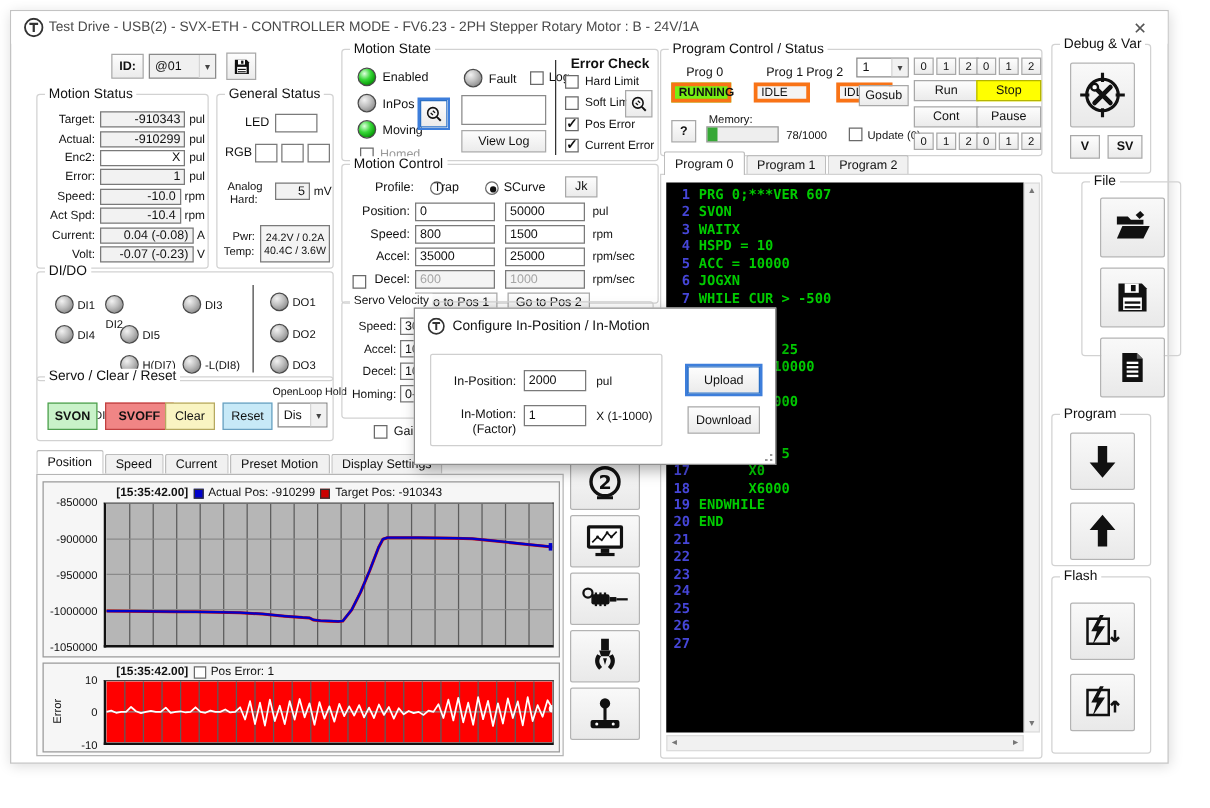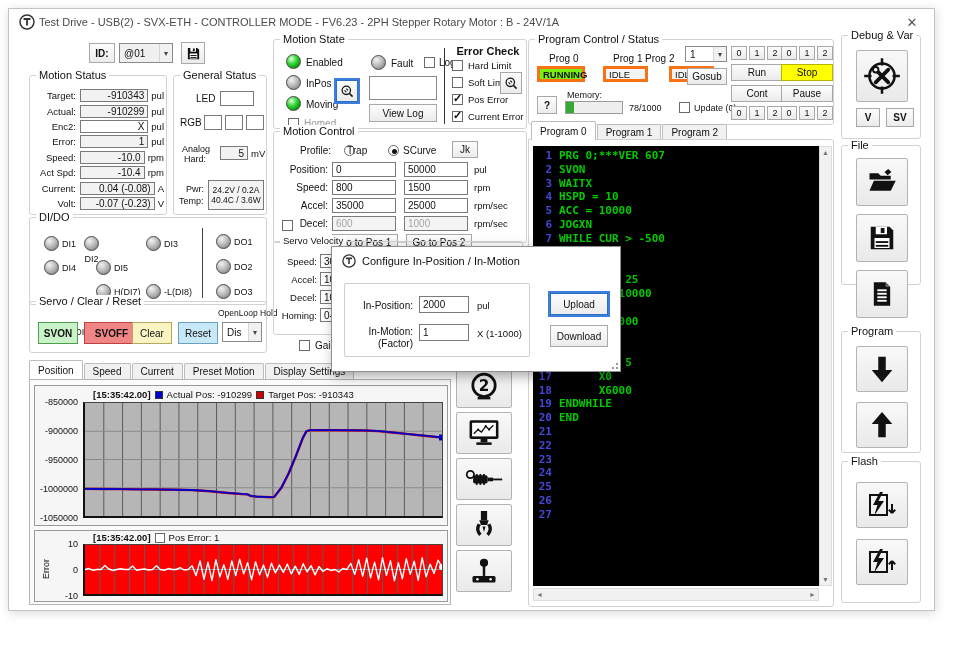--- a/index.html
+++ b/index.html
@@ -620,21 +620,21 @@
             <path d="M20 3v7M20 30v7M3 20h7M30 20h7" stroke="#111" stroke-width="2.4"></path>
             <path d="M14 26L26 14M14 14l12 12" stroke="#111" stroke-width="3.6" stroke-linecap="round"></path>
             <circle cx="14" cy="14" r="2.6" fill="#fff" stroke="#111" stroke-width="1.8"></circle>
           </svg>
         </span>
     </div>
     <div class="btn" style="left:14px;top:72px;width:24px;height:19px;font-weight:bold">V</div>
     <div class="btn" style="left:44px;top:72px;width:28px;height:19px;font-weight:bold">SV</div>
   </div>
 
-  <div class="grp" style="left:832px;top:136px;width:80px;height:140px">
+  <div class="grp" style="left:856px;top:136px;width:80px;height:140px">
     <span class="grp-title">File</span>
     <div class="toolbtn" style="left:14px;top:12px;width:52px;height:48px">
       <span>
           <svg width="34" height="30" viewBox="0 0 24 24">
             <path d="M14 4l3-2.5 2.5 2.5-3 2.5z" fill="#111"></path>
             <path d="M2 5h7l2 2h8v3H2z" fill="#111"></path>
             <path d="M2 19l3.5-8H23l-4 8z" fill="#111"></path>
           </svg>
         </span>
     </div>

